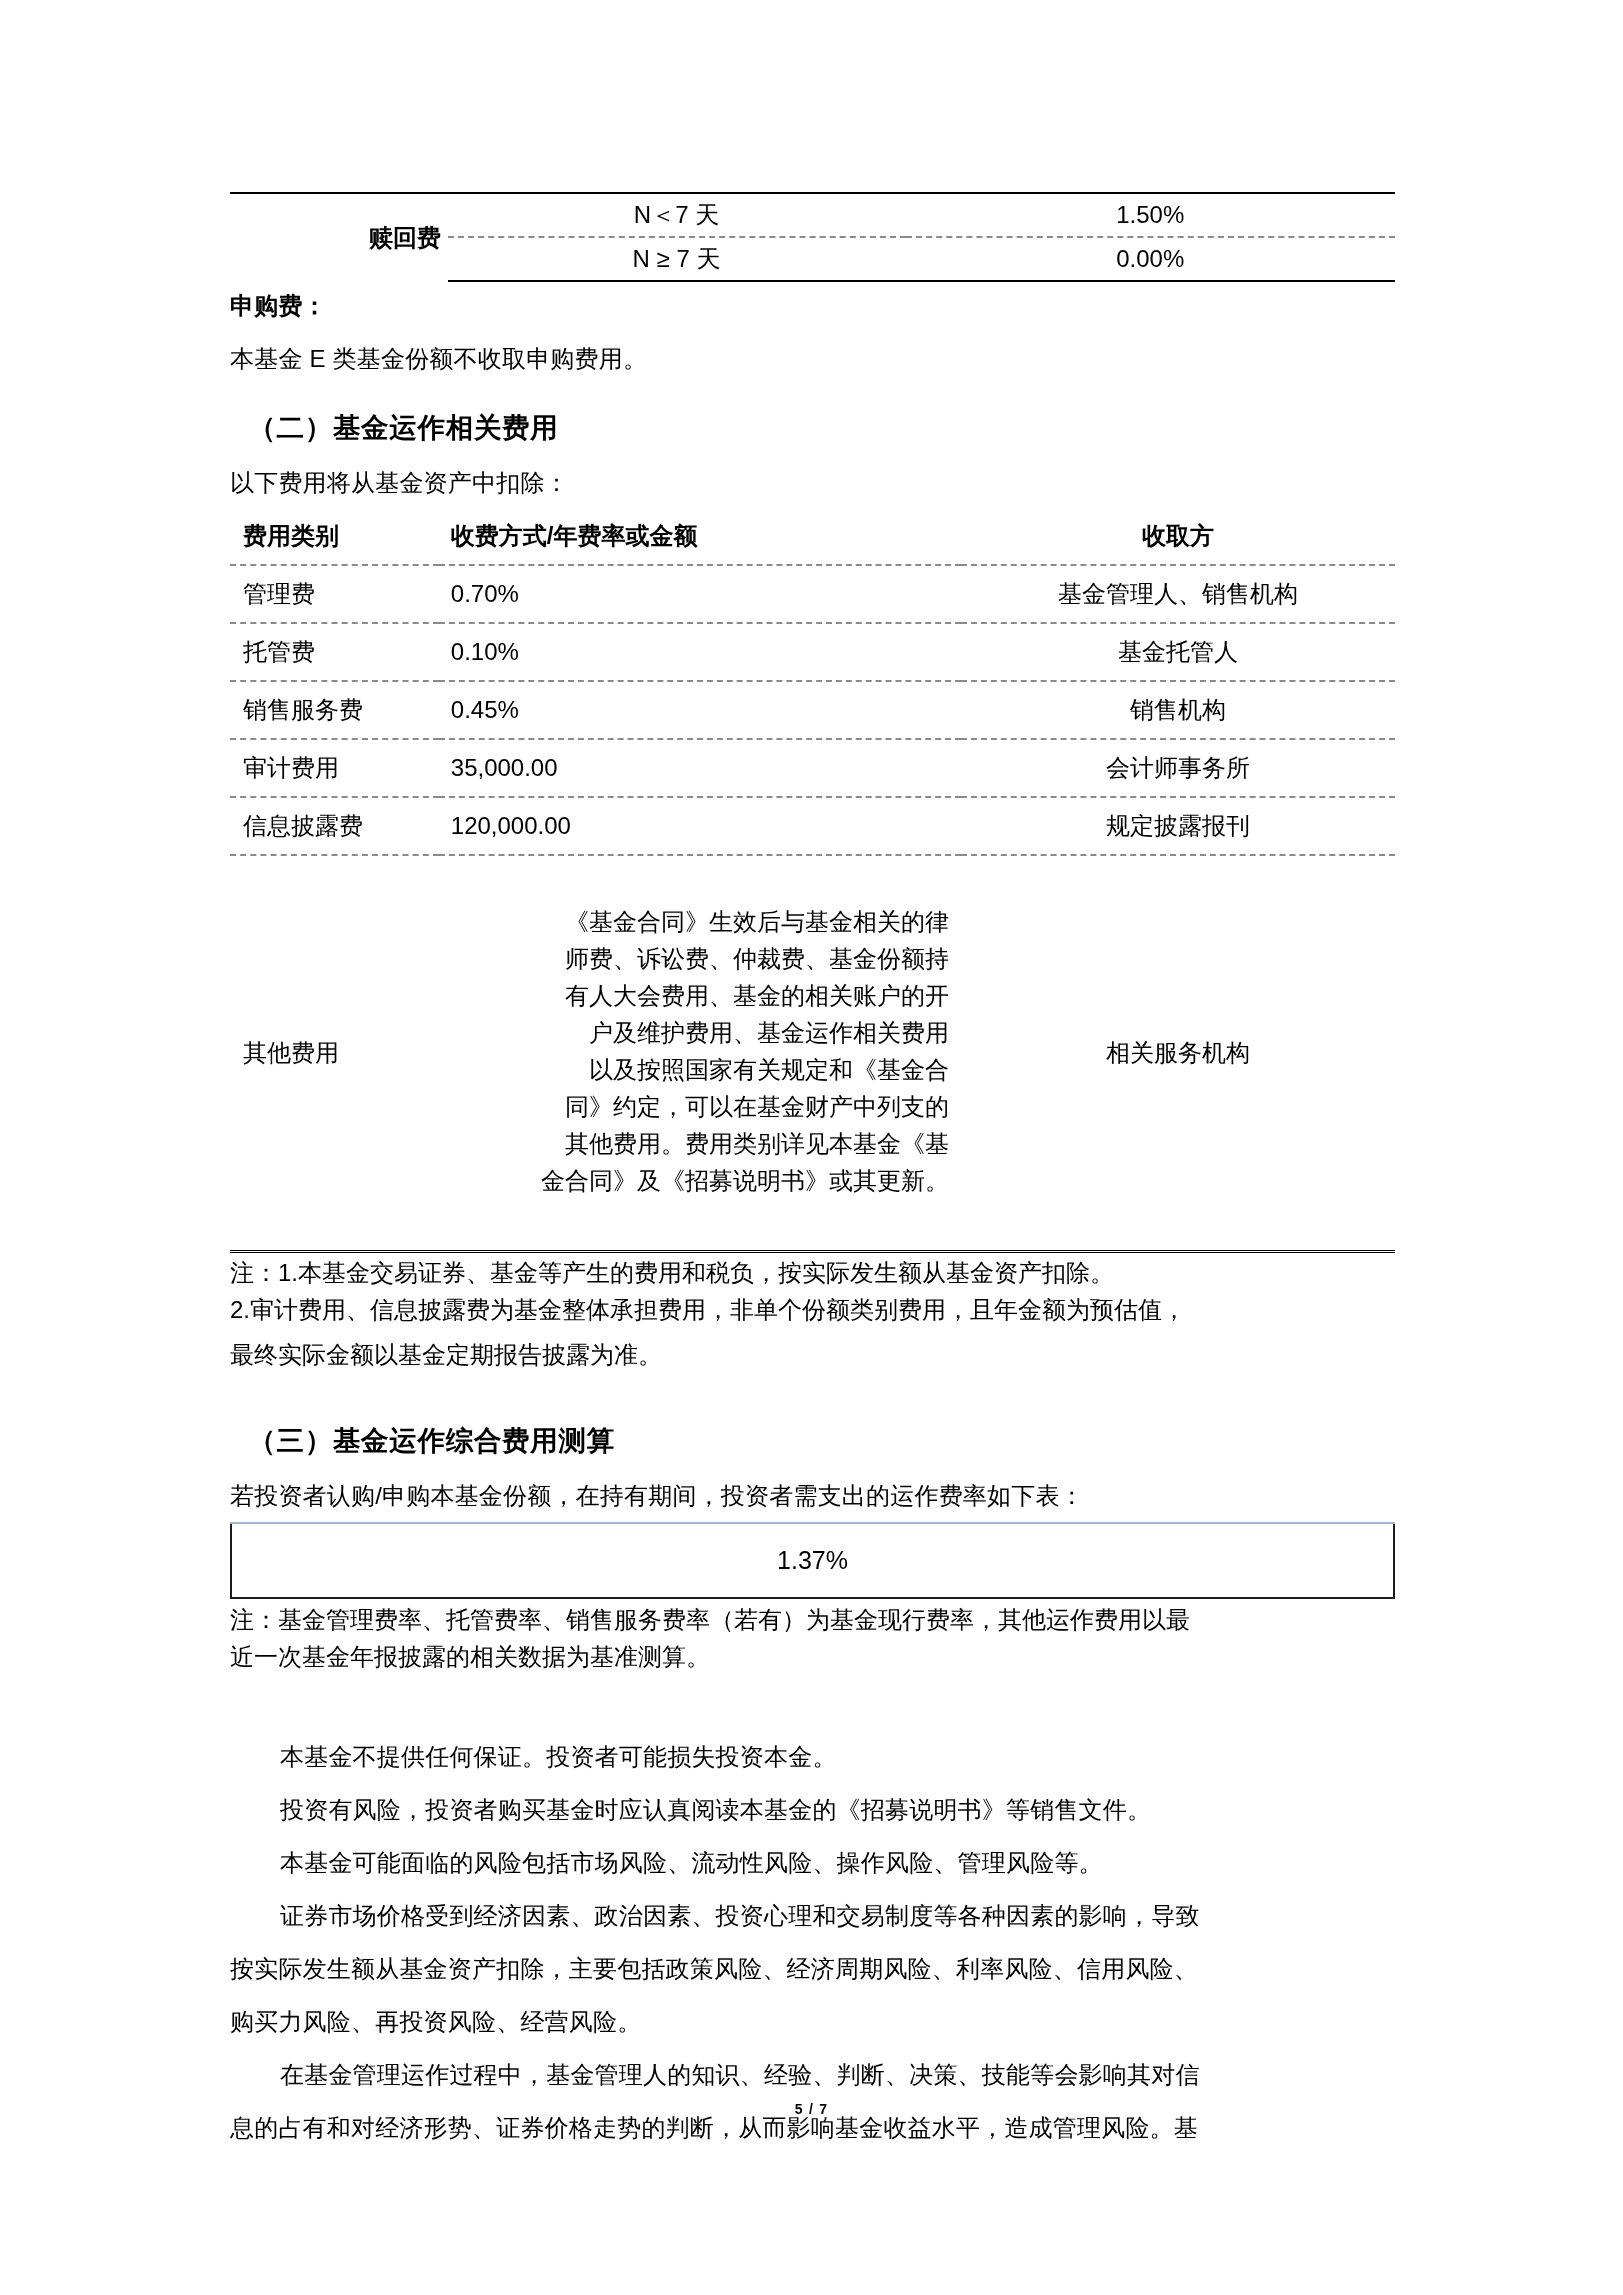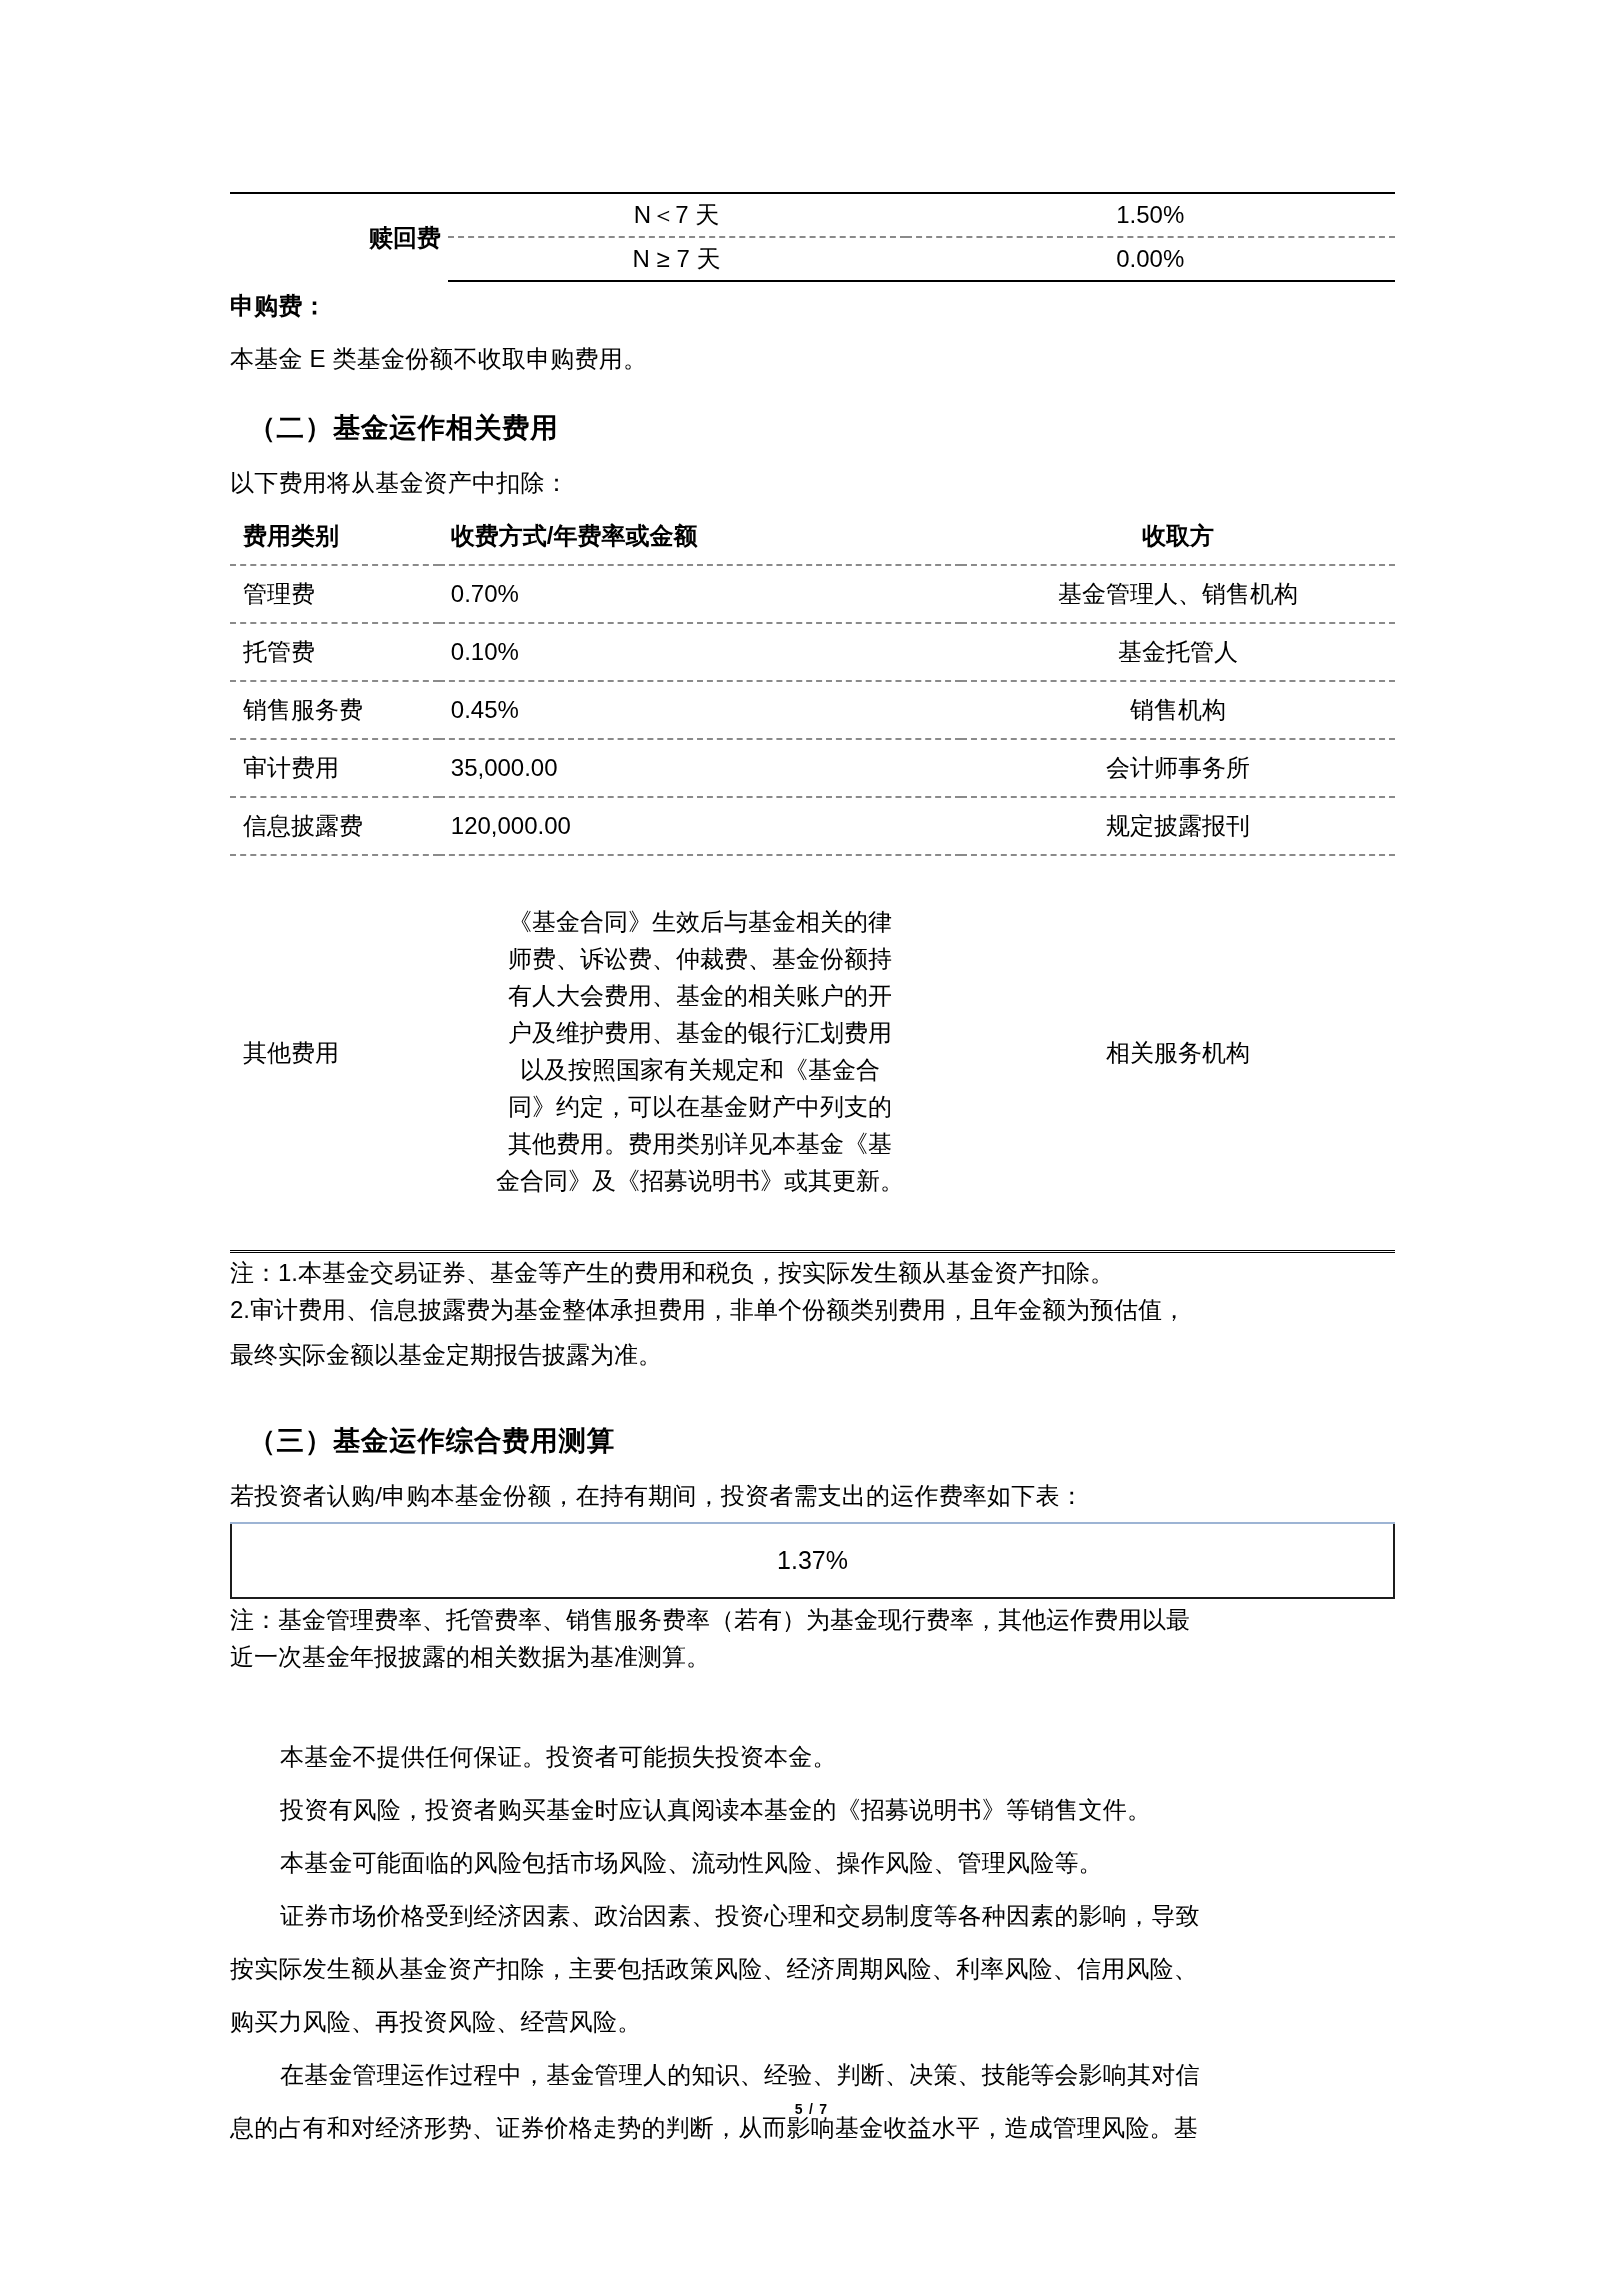--- a/index.html
+++ b/index.html
@@ -102,21 +102,21 @@
   .t2 tr.dashed-row > td {
     border-top: 2px dashed #8a8a8a;
   }
   .t2 tr.solid-bottom > td {
     border-top: 3.3px double #000;
     height: 0;
     line-height: 0;
     font-size: 0;
   }
   .t2 .other-cell-text {
-    text-align: center;
+    text-align: right;
     line-height: 37px;
     padding: 5.2px 11.8px 9.2px 11.8px;
     vertical-align: middle;
   }
   .t2 .other-cell-text span { display: block; }
   .t2 .tall { height: 380px; vertical-align: middle; }
 
   
   .t3 {
     border: 2px solid #1c1c1c;
@@ -217,21 +217,21 @@
         <td class="col2">120,000.00</td>
         <td class="col3">规定披露报刊</td>
       </tr>
 
       <tr class="dashed-row">
         <td class="col1 tall">其他费用</td>
         <td class="col2 tall other-cell-text">
           <span>《基金合同》生效后与基金相关的律</span>
           <span>师费、诉讼费、仲裁费、基金份额持</span>
           <span>有人大会费用、基金的相关账户的开</span>
-          <span>户及维护费用、基金的银行汇划费用</span>
+          <span>户及维护费用、基金运作相关费用</span>
           <span>以及按照国家有关规定和《基金合</span>
           <span>同》约定，可以在基金财产中列支的</span>
           <span>其他费用。费用类别详见本基金《基</span>
           <span>金合同》及《招募说明书》或其更新。</span>
         </td>
         <td class="col3 tall">相关服务机构</td>
       </tr>
 
       <tr class="solid-bottom">
         <td></td>

